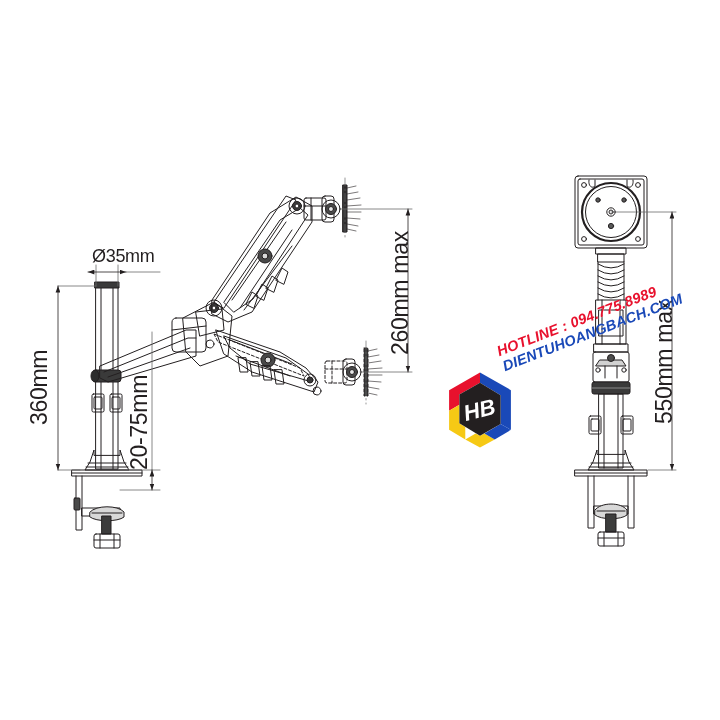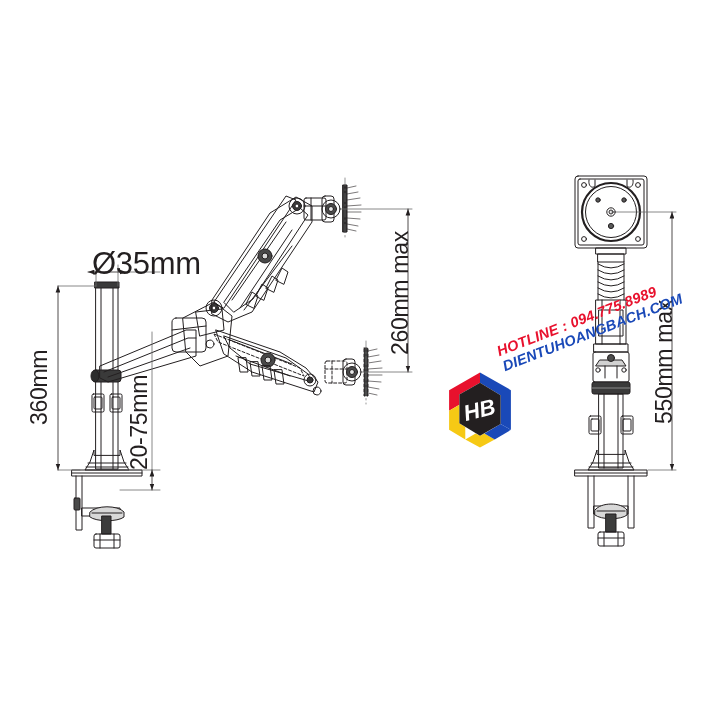--- a/index.html
+++ b/index.html
@@ -346,21 +346,21 @@
         <line x1="672" y1="212" x2="672" y2="470" marker-start="url(#al)" marker-end="url(#ar)" stroke="#231f20"></line>
       </g>
 
       <g stroke-width="0.7" stroke="#6b6b6b" stroke-dasharray="8 3 1.5 3">
         <line x1="345" y1="178" x2="345" y2="240"></line>
         <line x1="366" y1="341" x2="366" y2="404"></line>
       </g>
     </g>
   </svg>
 
-  <div class="dim-text" style="left:92px; top:246px; font-size:31px;">Ø35mm</div>
+  <div class="dim-text" style="left:92px; top:246px; font-size:18px;">Ø35mm</div>
 
   <div class="dim-text rot-dim" style="left:26px; top:425px; font-size:23px;">360mm</div>
 
   <div class="dim-text rot-dim" style="left:126px; top:470px; font-size:23px;">20-75mm</div>
 
   <div class="dim-text rot-dim" style="left:387px; top:355px; font-size:23px;">260mm max</div>
 
   <div class="dim-text rot-dim" style="left:651px; top:424px; font-size:23px;">550mm max</div>
 
   <div id="watermark">

